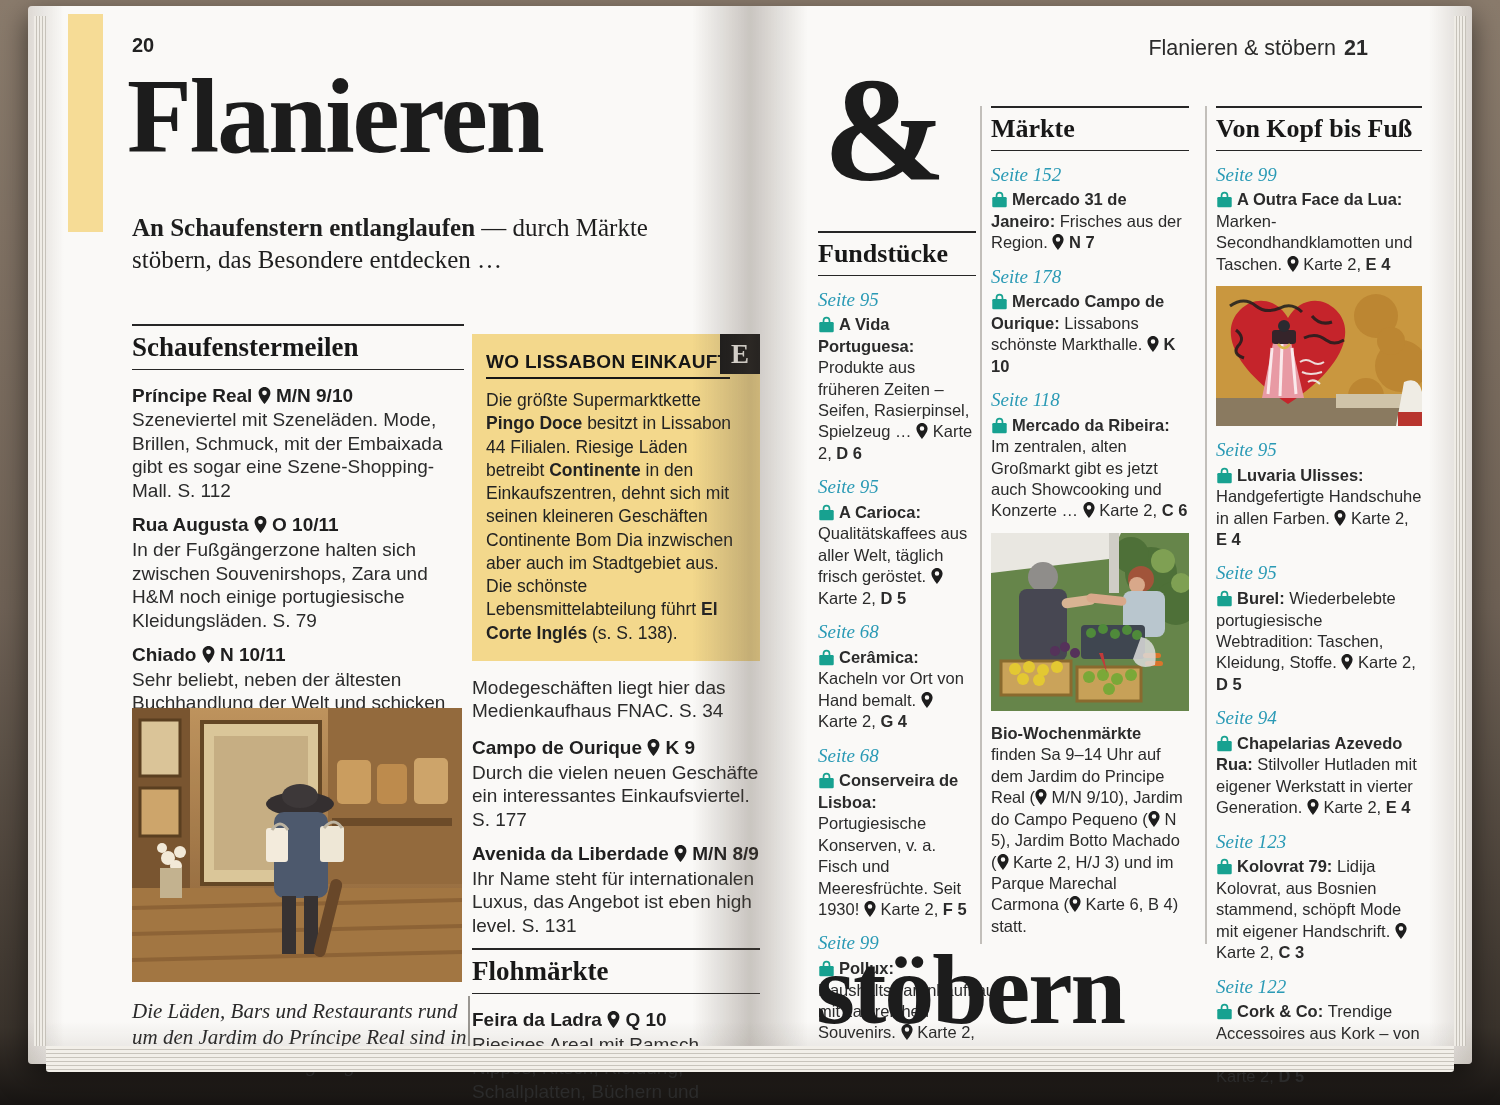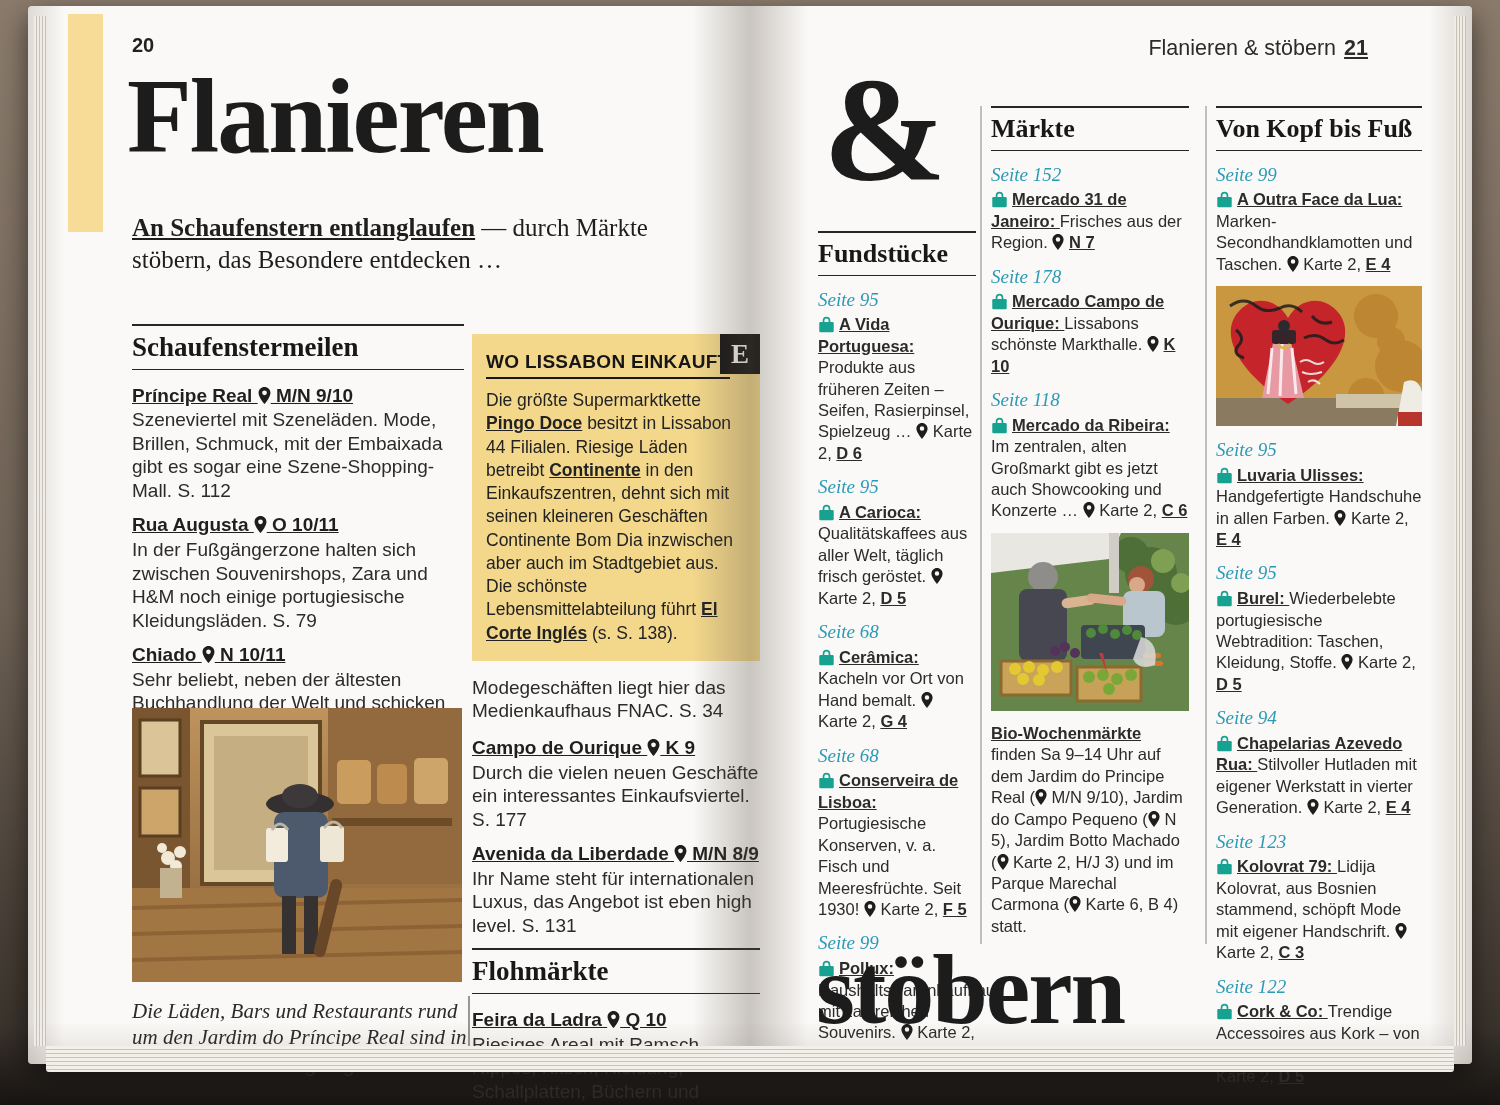--- a/index.html
+++ b/index.html
@@ -20,21 +20,21 @@
   .edge-stack-left{position:absolute;left:34px;top:16px;width:12px;height:1030px;
      background:repeating-linear-gradient(90deg,#efece6 0 2px,#c6c2ba 2px 3px);}
   .edge-stack-right{position:absolute;right:34px;top:16px;width:12px;height:1030px;
      background:repeating-linear-gradient(90deg,#efece6 0 2px,#c6c2ba 2px 3px);}
 
   
   .serif{font-family:"Liberation Serif","DejaVu Serif",serif;}
   .sec-head{font-family:"Liberation Serif","DejaVu Serif",serif;font-weight:bold;color:#181818;
      font-size:27px;line-height:1.1;padding:7px 0 6px 0;margin:0 0 14px 0;
      border-top:2px solid #262626;border-bottom:1.5px solid #262626;}
-  strong{font-weight:bold;text-decoration:underline;}
+  strong{font-weight:bold;}
 
   
   .accent-bar{position:absolute;left:40px;top:8px;width:35px;height:218px;}
   .pagenum-left{position:absolute;left:104px;top:28px;font-size:20px;font-weight:bold;color:#222;}
   .big-title{position:absolute;left:99px;top:58px;font-size:106px;font-weight:bold;color:#1c1c1c;
      letter-spacing:-2px;line-height:1;}
   .intro{position:absolute;left:104px;top:206px;width:580px;margin:0;
      font-family:"Liberation Serif","DejaVu Serif",serif;font-size:25px;line-height:1.28;color:#1e1e1e;}
   .colA{position:absolute;left:104px;top:318px;width:332px;}
   .colB{position:absolute;left:444px;top:328px;width:288px;}

